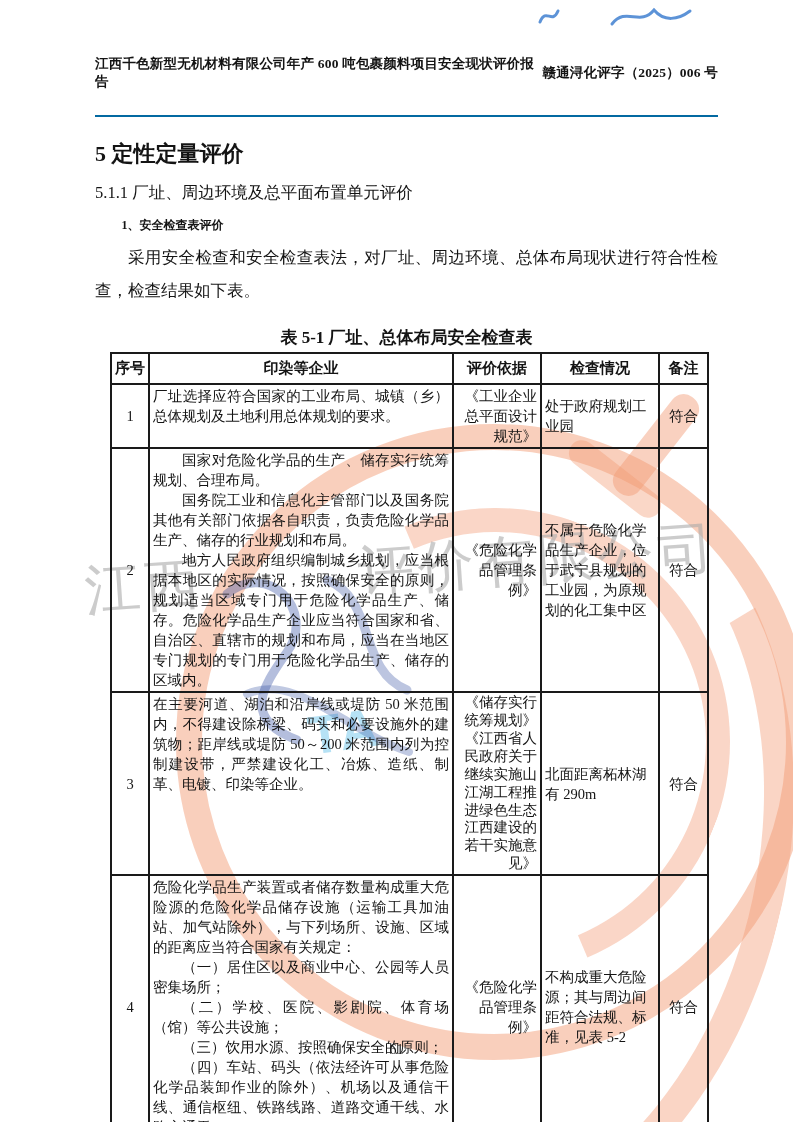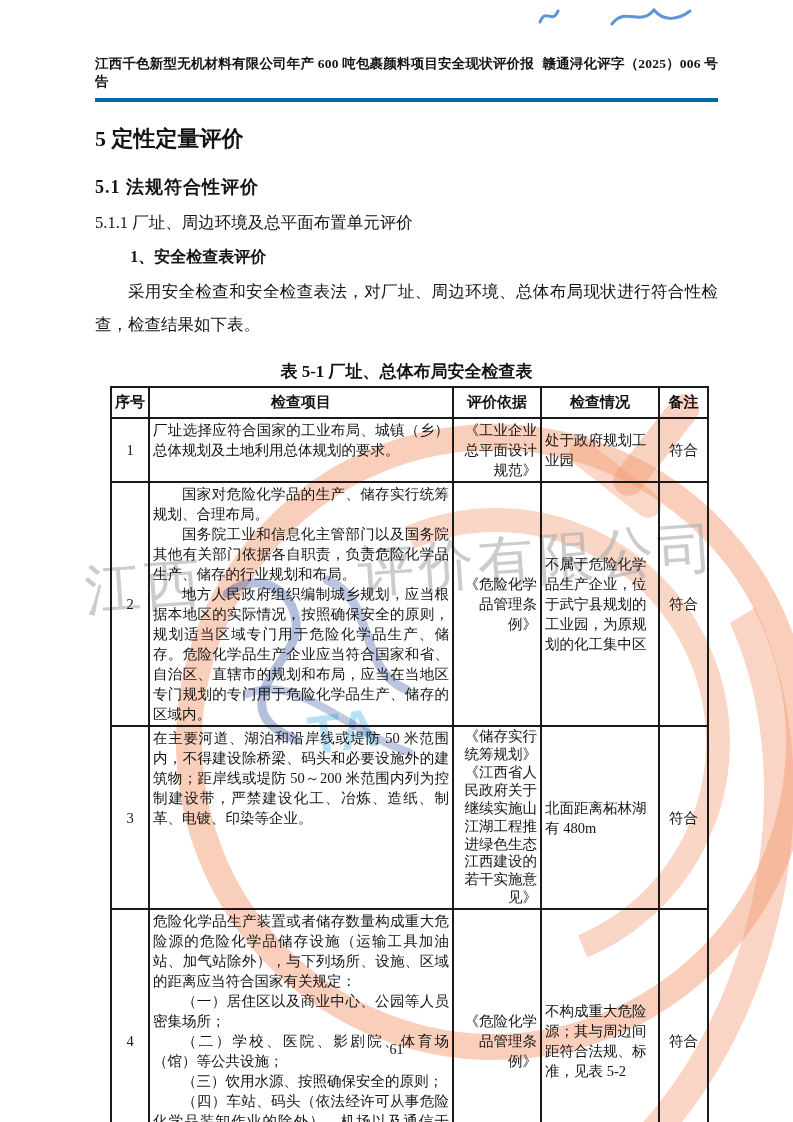--- a/index.html
+++ b/index.html
@@ -6,30 +6,30 @@
   body{
     width:793px;height:1122px;position:relative;overflow:hidden;
     background:#ffffff;color:#141414;
     font-family:"Liberation Serif", serif;
   }
   .page{position:absolute;inset:0;}
   .content{position:absolute;left:95px;top:55px;width:623px;}
 
   
   .docheader{
-    display:flex;justify-content:space-between;align-items:flex-start;
+    display:flex;justify-content:space-between;align-items:center;
     font-size:13.5px;font-weight:bold;letter-spacing:.2px;
-    border-bottom:4px solid #0369a1;padding-bottom:7px;
+    border-bottom:2px solid #0369a1;padding-bottom:24px;
   }
   .docheader .right{white-space:nowrap;}
 
   h1.h1{font-size:22px;font-weight:bold;margin:22px 0 0 0;}
   h2.h2{font-size:18px;font-weight:bold;margin:21px 0 0 0;letter-spacing:1px;}
   h3.h3{font-size:16.5px;font-weight:normal;margin:13px 0 0 0;}
-  h4.h4{font-size:16px;font-weight:bold;margin:13px 0 0 0;text-indent:2.2em;}
+  h4.h4{font-size:12px;font-weight:bold;margin:13px 0 0 0;text-indent:2.2em;}
   p.body{font-size:16.5px;line-height:2.0;text-align:justify;text-indent:2em;margin:7px 0 0 0;}
   .tcaption{font-size:17px;font-weight:bold;text-align:center;margin:19px 0 3px 0;}
 
   
   table.check{
     border-collapse:collapse;table-layout:fixed;
     margin-left:15px;width:597px;
     font-size:14.5px;line-height:1.38;
   }
   table.check th,table.check td{border:2px solid #1a1a1a;padding:1px 3px;overflow:hidden;}
@@ -118,40 +118,39 @@
   </svg>
 
   <div class="content">
 
     <div class="docheader">
       <span class="left">江西千色新型无机材料有限公司年产 600 吨包裹颜料项目安全现状评价报告</span>
       <span class="right">赣通浔化评字（2025）006 号</span>
     </div>
 
     <h1 class="h1">5 定性定量评价</h1>
-    <h2 class="h2">5.1 法规符合性评价</h2>
     <h3 class="h3">5.1.1 厂址、周边环境及总平面布置单元评价</h3>
     <h4 class="h4">1、安全检查表评价</h4>
 
     <p class="body">采用安全检查和安全检查表法，对厂址、周边环境、总体布局现状进行符合性检查，检查结果如下表。</p>
 
     <div class="tcaption">表 5-1 厂址、总体布局安全检查表</div>
 
     <table class="check">
       <colgroup>
         <col style="width:38px">
           <col style="width:304px">
           <col style="width:88px">
           <col style="width:118px">
           <col style="width:49px">
       </colgroup>
       <tbody>
         <tr class="r-head">
           <th>序号</th>
-          <th>检查项目</th>
+          <th>印染等企业</th>
           <th>评价依据</th>
           <th>检查情况</th>
           <th>备注</th>
         </tr>
 
         <tr class="r1">
           <td class="c-no">1</td>
           <td class="c-item">
             <p>厂址选择应符合国家的工业布局、城镇（乡）总体规划及土地利用总体规划的要求。</p>
           </td>
@@ -171,21 +170,21 @@
           <td class="c-status">不属于危险化学品生产企业，位于武宁县规划的工业园，为原规划的化工集中区</td>
           <td class="c-remark">符合</td>
         </tr>
 
         <tr class="r3">
           <td class="c-no">3</td>
           <td class="c-item">
             <p>在主要河道、湖泊和沿岸线或堤防 50 米范围内，不得建设除桥梁、码头和必要设施外的建筑物；距岸线或堤防 50～200 米范围内列为控制建设带，严禁建设化工、冶炼、造纸、制革、电镀、印染等企业。</p>
           </td>
           <td class="c-basis top tight">《储存实行统筹规划》《江西省人民政府关于继续实施山江湖工程推进绿色生态江西建设的若干实施意见》</td>
-          <td class="c-status">北面距离柘林湖有 480m</td>
+          <td class="c-status">北面距离柘林湖有 290m</td>
           <td class="c-remark">符合</td>
         </tr>
 
         <tr class="r4">
           <td class="c-no">4</td>
           <td class="c-item">
             <p>危险化学品生产装置或者储存数量构成重大危险源的危险化学品储存设施（运输工具加油站、加气站除外），与下列场所、设施、区域的距离应当符合国家有关规定：</p>
             <p class="ind">（一）居住区以及商业中心、公园等人员密集场所；</p>
             <p class="ind">（二）学校、医院、影剧院、体育场（馆）等公共设施；</p>
             <p class="ind">（三）饮用水源、按照确保安全的原则；</p>

